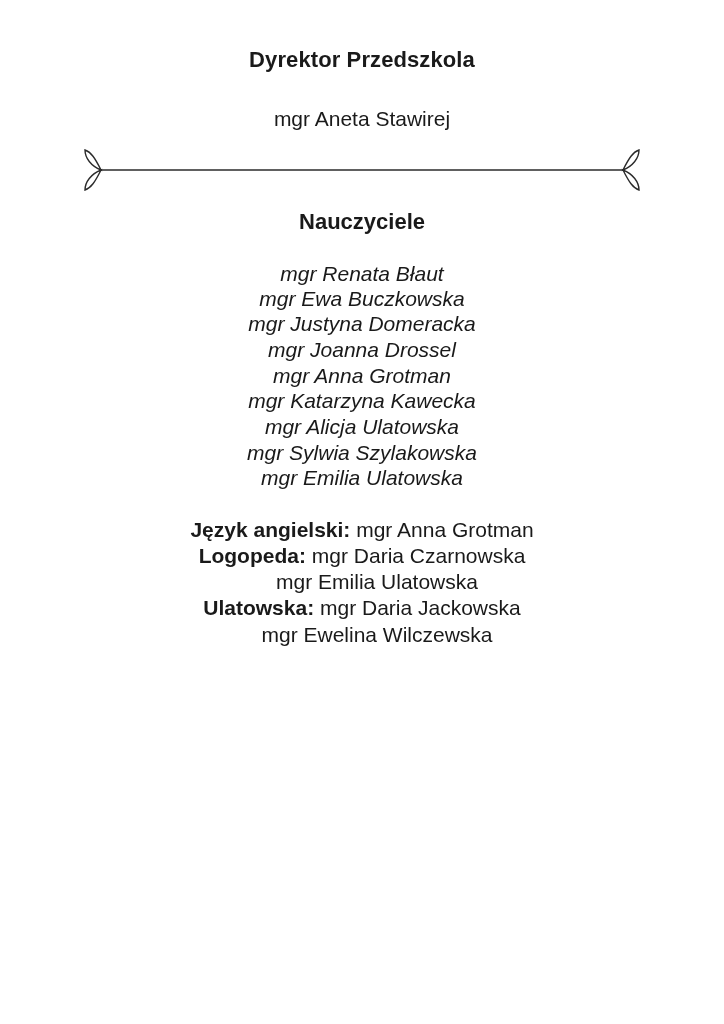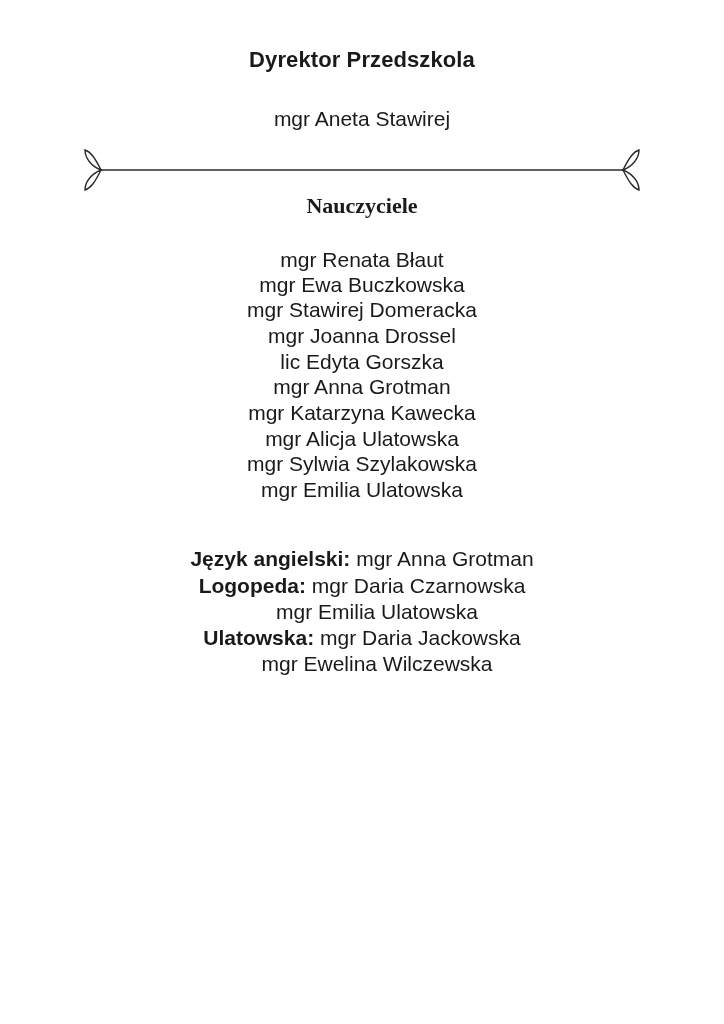--- a/index.html
+++ b/index.html
@@ -47,29 +47,29 @@
   }
   .divider svg {
     display: block;
     width: 566px;
     height: 44px;
   }
 
   .section-title {
     font-size: 22px;
     font-weight: bold;
-    margin: 0;
+    margin: 16px;
     line-height: 1.3;
-    font-family: Liberation Serif, serif;
   }
 
   .name-list {
     list-style: none;
-    margin: 18px;
+    margin: 0;
     padding: 0;
+    font-style: italic;
   }
   .name-list li {
     font-size: 21px;
     line-height: 1.22;
     margin: 0;
     padding: 0;
   }
   .name-list li.tight {
     line-height: 1.12;
   }
@@ -117,23 +117,22 @@
       <path d="M544 22 C 550 34, 554 40, 560 42 C 560 34, 554 26, 544 22 Z" fill="none" stroke="#2b2b2b" stroke-width="1.4"></path>
     </svg>
   </div>
 
   <h2 class="section-title">Nauczyciele</h2>
   <div class="gap-2"></div>
 
   <ul class="name-list">
     <li class="tight">mgr Renata Błaut</li>
     <li>mgr Ewa Buczkowska</li>
-    <li>mgr Stawirej Domeracka</li>
+    <li>mgr Justyna Domeracka</li>
     <li>mgr Joanna Drossel</li>
-    <li>lic Edyta Gorszka</li>
     <li>mgr Anna Grotman</li>
     <li>mgr Katarzyna Kawecka</li>
     <li>mgr Alicja Ulatowska</li>
     <li>mgr Sylwia Szylakowska</li>
     <li>mgr Emilia Ulatowska</li>
   </ul>
 
   <div style="height:26px"></div>
 
   <div class="roles">

